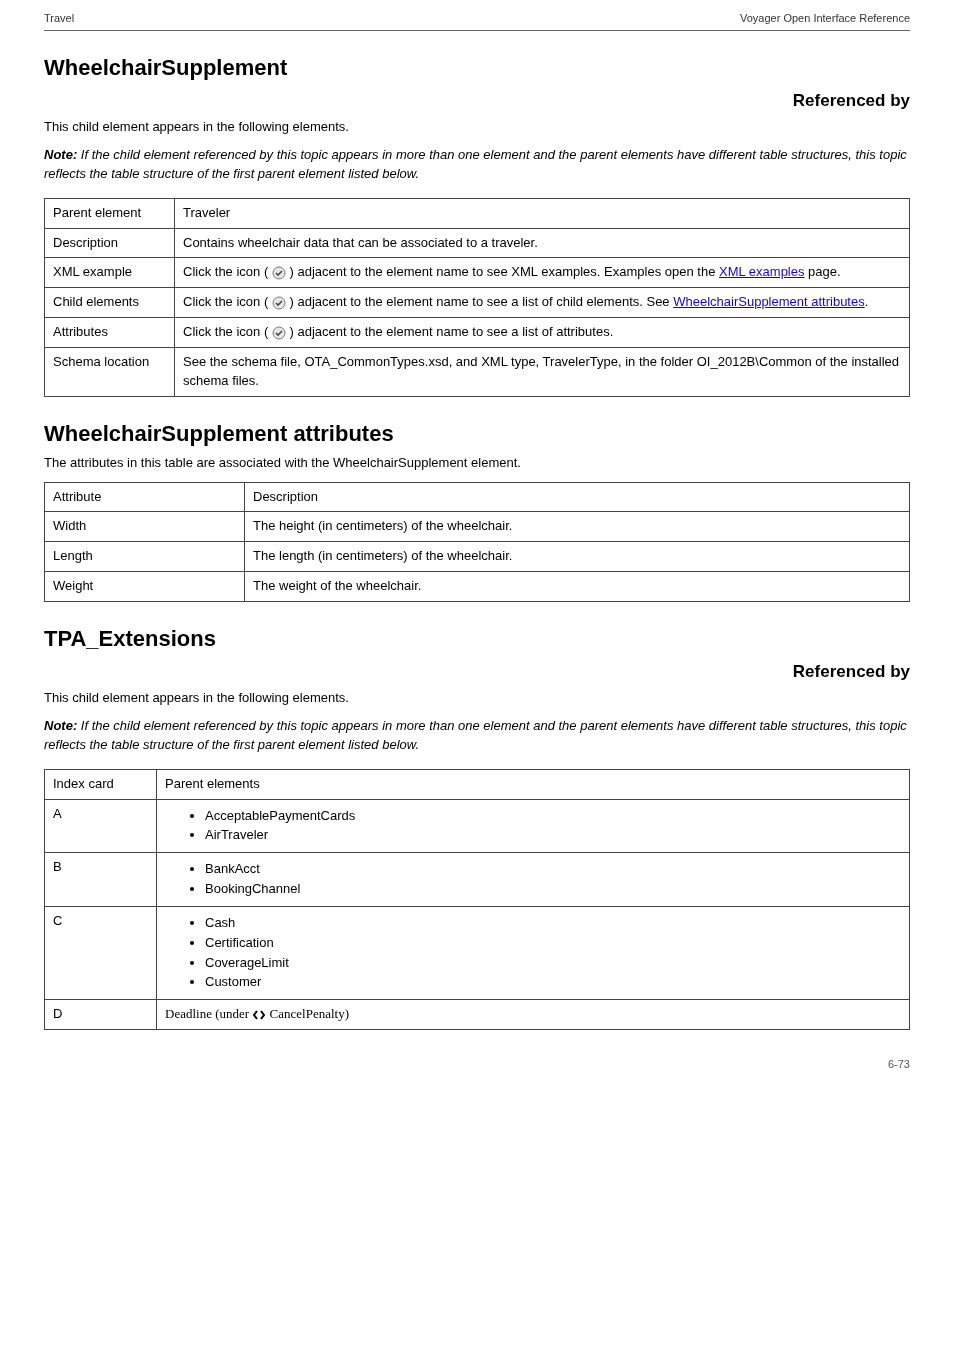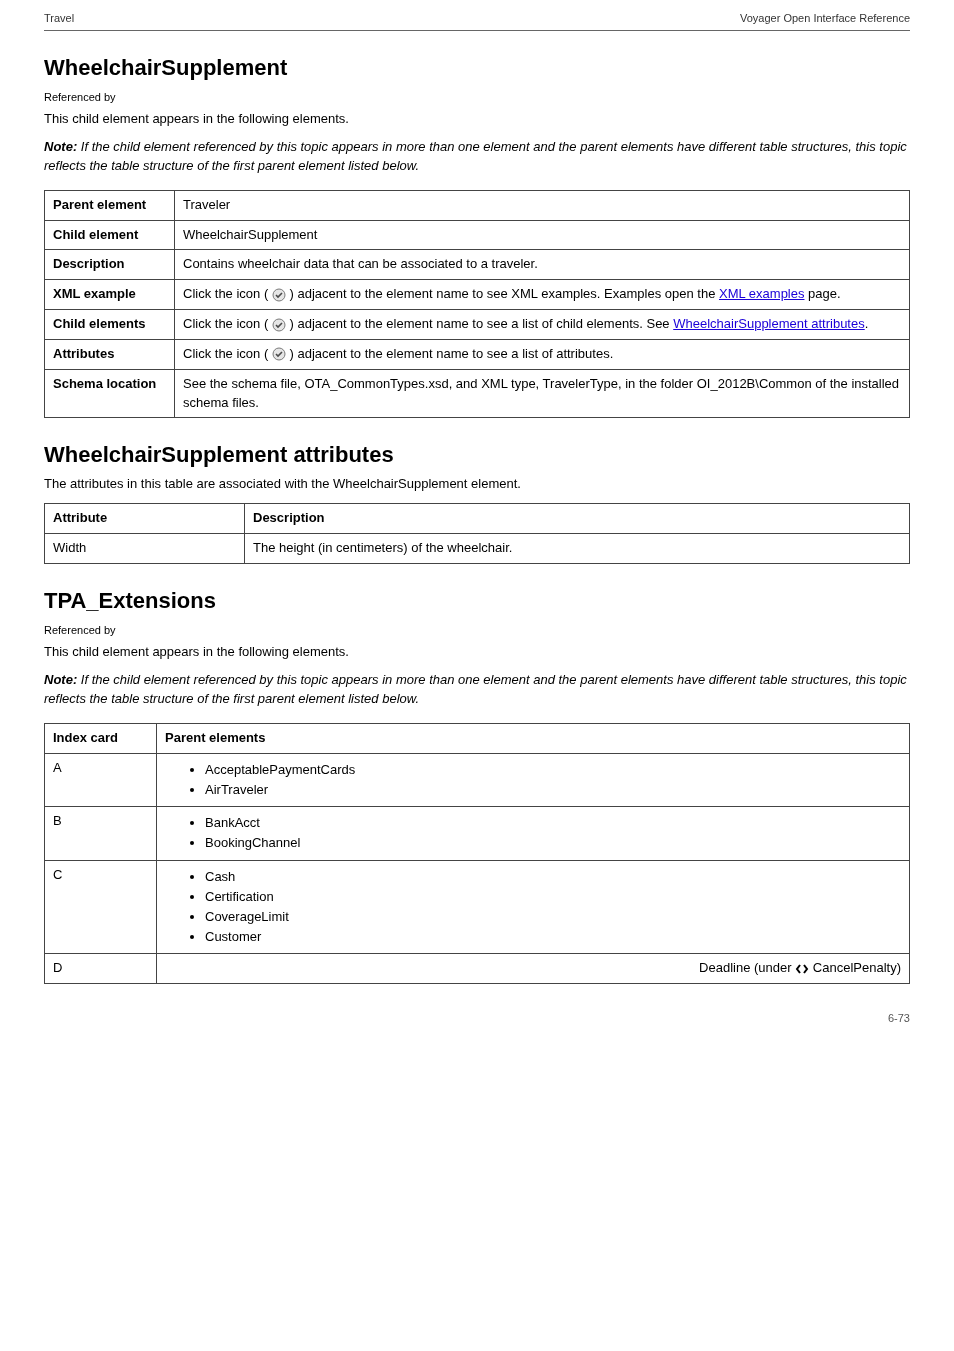--- a/index.html
+++ b/index.html
@@ -23,23 +23,24 @@
     justify-content: space-between;
     font-size: 11px;
     color: #333;
   }
   h1.section {
     font-size: 22px;
     font-weight: bold;
     margin: 24px 0 8px 0;
   }
   h2.subsection {
-    font-size: 11px;
-    font-weight: normal;
+    font-size: 17px;
+    font-weight: bold;
     margin: 10px 0 8px 0;
+    text-align: right;
   }
   p.intro {
     margin: 6px 0 12px 0;
   }
   p.note {
     font-style: italic;
     margin: 10px 0 14px 0;
     line-height: 1.45;
   }
   p.note .label {
@@ -52,22 +53,22 @@
     margin-bottom: 8px;
   }
   table.doc td, table.doc th {
     border: 1px solid #444;
     padding: 5px 8px;
     vertical-align: top;
     text-align: left;
     font-size: 13px;
     line-height: 1.45;
   }
-  table.doc .bold { font-weight: bold; }
-  table.doc .center { text-align: right; }
+  table.doc .bold { font-weight: normal; }
+  table.doc .center { text-align: left; font-family: Liberation Serif, serif; }
   table.doc ul {
     margin: 2px 0 2px 0;
     padding-left: 24px;
   }
   table.doc ul li {
     margin: 1px 16px;
   }
   .icon-check {
     display: inline-block;
     vertical-align: middle;
@@ -93,24 +94,20 @@
   <p class="intro">This child element appears in the following elements.</p>
   <p class="note">
     <span class="label">Note:</span><span> If the child element referenced by this topic appears in more than one element and the parent elements have different table structures, this topic reflects the table structure of the first parent element listed below.</span>
   </p>
 
   <table class="doc">
     <tbody>
         <tr>
       <td class="col-narrow"><span class="bold">Parent element</span></td>
       <td>Traveler</td>
-    </tr>
-    <tr>
-      <td><span class="bold">Child element</span></td>
-      <td>WheelchairSupplement</td>
     </tr>
     <tr>
       <td><span class="bold">Description</span></td>
       <td>Contains wheelchair data that can be associated to a traveler.</td>
     </tr>
     <tr>
       <td><span class="bold">XML example</span></td>
       <td>
         <span>Click the icon ( </span>
         <span class="icon-check">
@@ -163,20 +160,28 @@
   <table class="doc">
     <tbody>
         <tr>
       <td class="col-narrow2"><span class="bold">Attribute</span></td>
       <td><span class="bold">Description</span></td>
     </tr>
     <tr>
       <td>Width</td>
       <td>The height (in centimeters) of the wheelchair.</td>
     </tr>
+    <tr>
+      <td>Length</td>
+      <td>The length (in centimeters) of the wheelchair.</td>
+    </tr>
+    <tr>
+      <td>Weight</td>
+      <td>The weight of the wheelchair.</td>
+    </tr>
   </tbody>
     </table>
 
   <h1 class="section">TPA_Extensions</h1>
   <h2 class="subsection">Referenced by</h2>
   <p class="intro">This child element appears in the following elements.</p>
   <p class="note">
     <span class="label">Note:</span><span> If the child element referenced by this topic appears in more than one element and the parent elements have different table structures, this topic reflects the table structure of the first parent element listed below.</span>
   </p>
 

